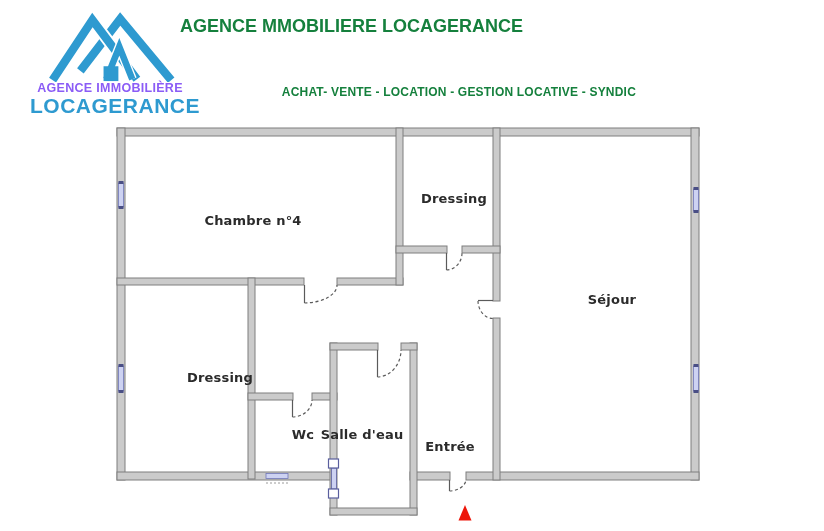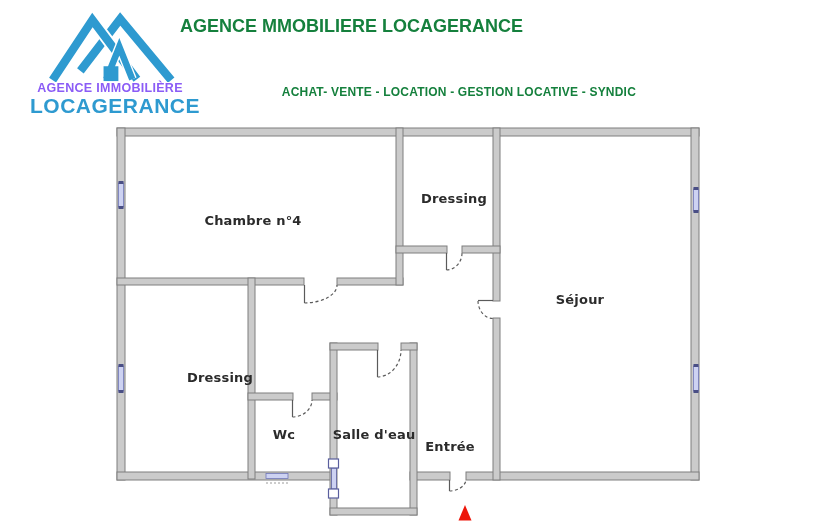--- a/index.html
+++ b/index.html
@@ -146,19 +146,19 @@
           <rect x="328.5" y="459" width="10" height="9" fill="#ffffff" stroke="#5A5F9E" stroke-width="1.2"></rect>
           <rect x="328.5" y="489" width="10" height="9" fill="#ffffff" stroke="#5A5F9E" stroke-width="1.2"></rect>
         </g>
       </g>
 
       <polygon points="465,505 471.5,520.5 458.5,520.5" fill="#ED1509"></polygon>
     </svg>
 
     <div class="room-label" style="left:253px;top:220px">Chambre n°4</div>
     <div class="room-label" style="left:454px;top:198px">Dressing</div>
-    <div class="room-label" style="left:580px;top:299px">Séjour</div>
+    <div class="room-label" style="left:612px;top:299px">Séjour</div>
     <div class="room-label" style="left:220px;top:377px">Dressing</div>
-    <div class="room-label" style="left:284px;top:434px">Wc</div>
-    <div class="room-label" style="left:374px;top:434px">Salle d'eau</div>
+    <div class="room-label" style="left:303px;top:434px">Wc</div>
+    <div class="room-label" style="left:362px;top:434px">Salle d'eau</div>
     <div class="room-label" style="left:450px;top:446px">Entrée</div>
   </div>
 </div>
 
 </body></html>

